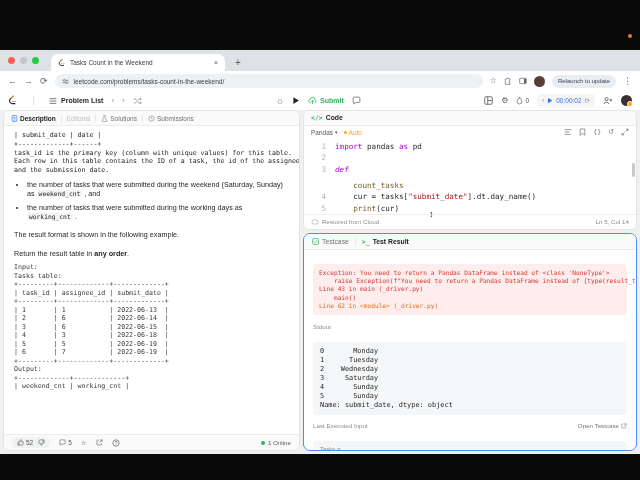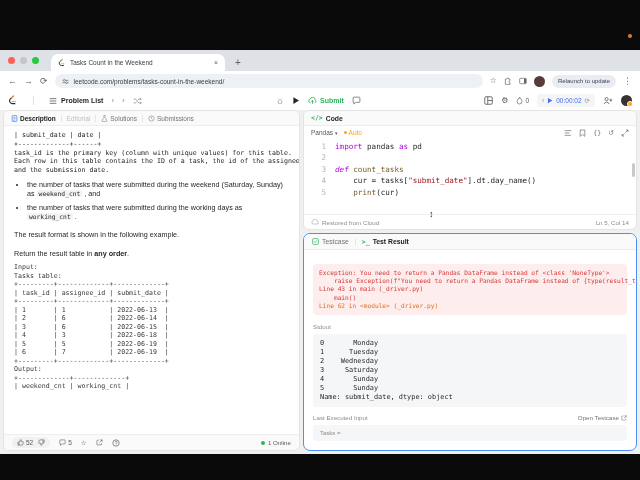--- a/index.html
+++ b/index.html
@@ -99,21 +99,21 @@
   .rtab{display:flex;align-items:center;gap:3px;font-size:6.8px;color:#737373;}
   .rtab.active{color:#1a1a1a;font-weight:bold;}
   .prompt{font-family:"DejaVu Sans Mono",monospace;font-size:6.5px;color:#595959;}
   .rbody{flex:1;overflow:hidden;padding:7px 9px 0;}
   .rstatus{font-size:9.5px;font-weight:bold;color:#ef4743;}
   .errbox{margin-top:7px;background:#fdeded;border-radius:4px;padding:5px 6px;}
   .errline{font-family:"DejaVu Sans Mono","Liberation Mono",monospace;font-size:6.2px;
            line-height:8.2px;white-space:pre;color:#d73a3a;}
   .errline.orange{color:#e2711d;}
   .seclabel{margin-top:8px;font-size:6.2px;color:#8c8c8c;}
-  .greybox{margin-top:4px;background:#f5f6f8;border-radius:4px;padding:5px 7px;}
+  .greybox{margin-top:12px;background:#f5f6f8;border-radius:4px;padding:5px 7px;}
   .stdout{font-size:6.9px;line-height:9px;color:#262626;}
   .lastrow{margin-top:7px;display:flex;align-items:center;}
   .opentc{margin-left:auto;display:flex;align-items:center;gap:2px;font-size:6.2px;color:#737373;}
   .taskslabel{font-size:6px;color:#8c8c8c;}
   .cursor{position:absolute;left:429px;top:209px;font-size:9px;color:#1a1a1a;z-index:9;}
   svg{display:block;}
 </style>
 </head>
 <body>
 
@@ -378,21 +378,21 @@
                 <span class="kw" style="white-space: pre;">as</span>
                 <span class="pl" style="white-space: pre;"> pd</span>
               </div>
               <div class="code-line">
                 <span class="ln">2</span>
               </div>
               <div class="code-line">
                 <span class="ln">3</span>
                 <span class="kw" style="white-space: pre; font-style: italic;">def</span>
                 <span class="pl" style="white-space: pre;"> </span>
-                <span class="fn" style="white-space: pre;">count_tasks</span>
+                <span class="fn" style="white-space: pre; margin-top: 16px;">count_tasks</span>
               </div>
               <div class="code-line">
                 <span class="ln">4</span>
                 <span class="pl" style="white-space: pre;">    cur = tasks[</span>
                 <span class="str" style="white-space: pre;">"submit_date"</span>
                 <span class="pl" style="white-space: pre;">].dt.day_name()</span>
               </div>
               <div class="code-line">
                 <span class="ln">5</span>
                 <span class="pl" style="white-space: pre;">    </span>

